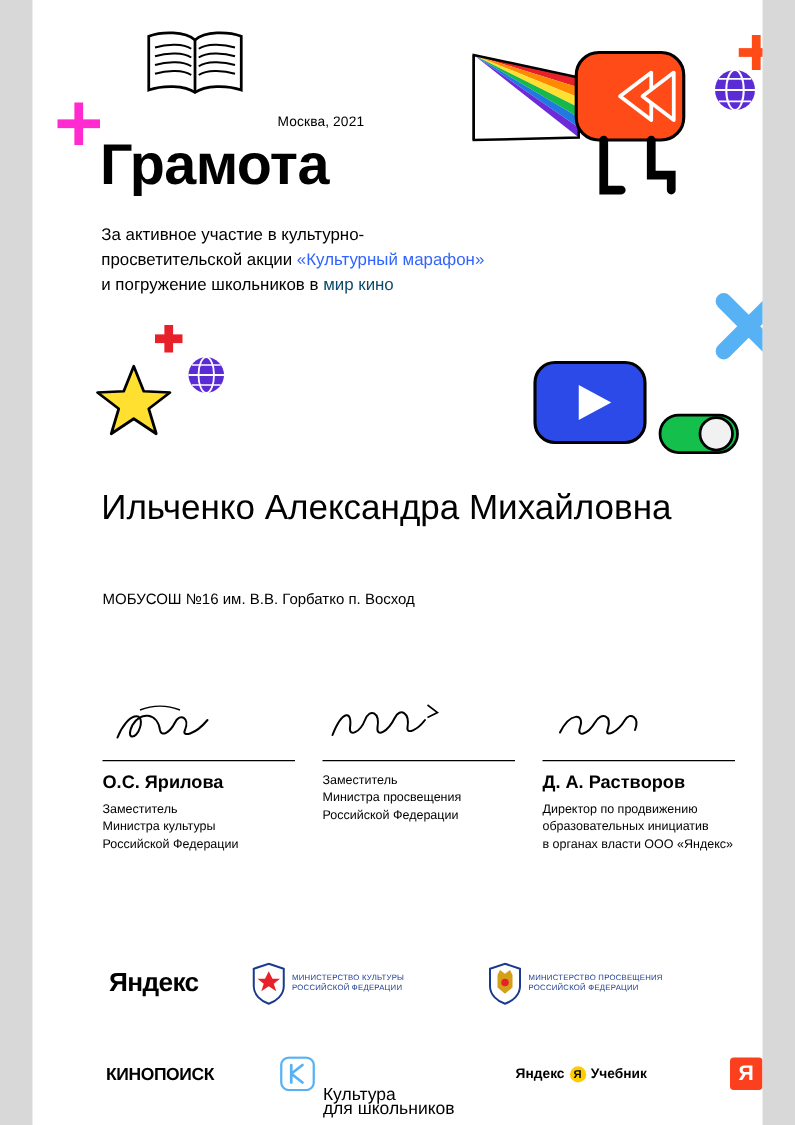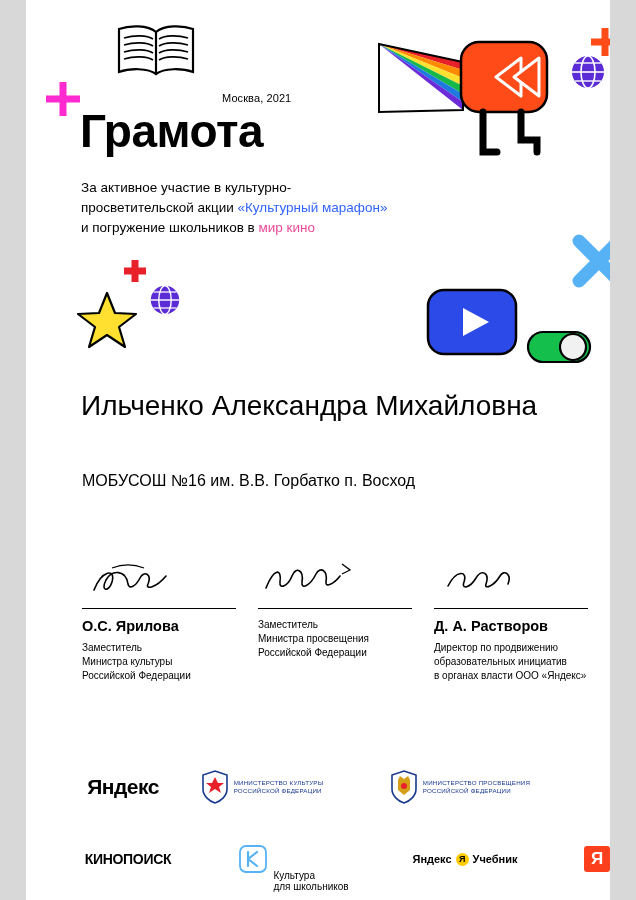--- a/index.html
+++ b/index.html
@@ -61,38 +61,38 @@
   .subtitle {
     position: absolute;
     left: 55px;
     top: 178px;
     width: 430px;
     font-size: 13.5px;
     line-height: 20px;
     color: #000;
   }
   .accent-blue { color: #3264ff; }
-  .accent-purple { color: #ec4899; }
+  .accent-purple { color: #0c4a6e; }
 
   .recipient {
     position: absolute;
     left: 55px;
     top: 388px;
     width: 500px;
     font-size: 28px;
     font-weight: normal;
     line-height: 36px;
     color: #000;
   }
   .school {
     position: absolute;
     left: 56px;
     top: 472px;
     width: 440px;
-    font-size: 16px;
+    font-size: 12px;
     color: #000;
   }
 
   
   .signatures {
     position: absolute;
     left: 56px;
     top: 556px;
     width: 528px;
     display: flex;
@@ -156,21 +156,21 @@
     letter-spacing: 0.2px;
   }
   .minpros-text { color: #1a3a8f; }
   .kinopoisk {
     font-size: 14px;
     font-weight: bold;
     color: #000;
     letter-spacing: -0.3px;
   }
   .kult-text {
-    font-size: 10px;
+    font-size: 14px;
     line-height: 11px;
     color: #000;
     margin-left: 6px;
     margin-top: 44px;
   }
   .uchebnik {
     font-size: 11px;
     font-weight: bold;
     color: #000;
     display: flex;

